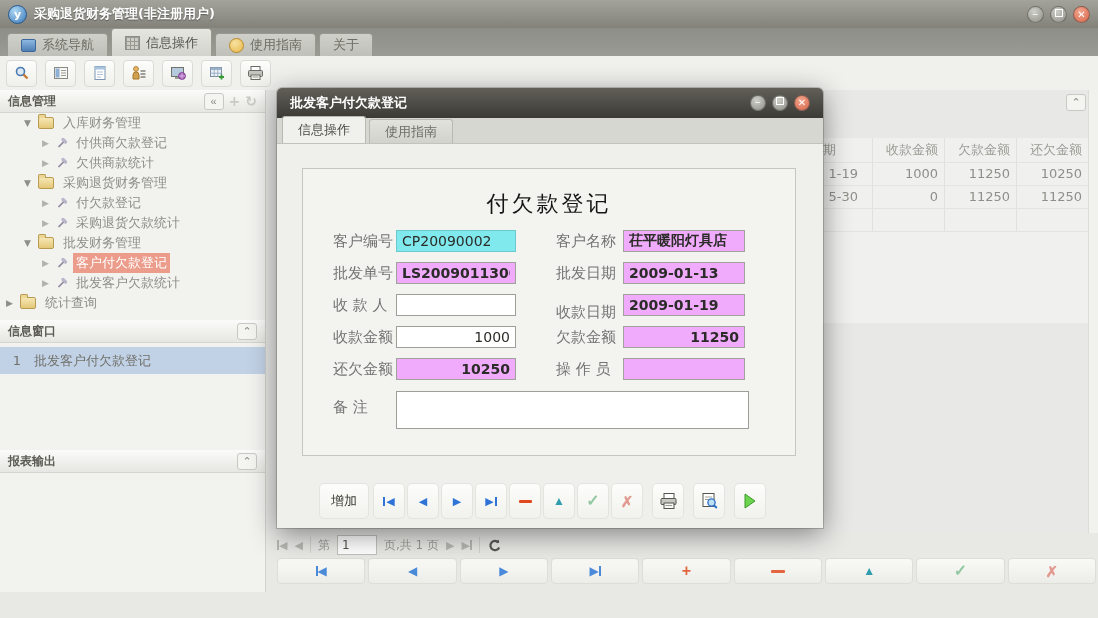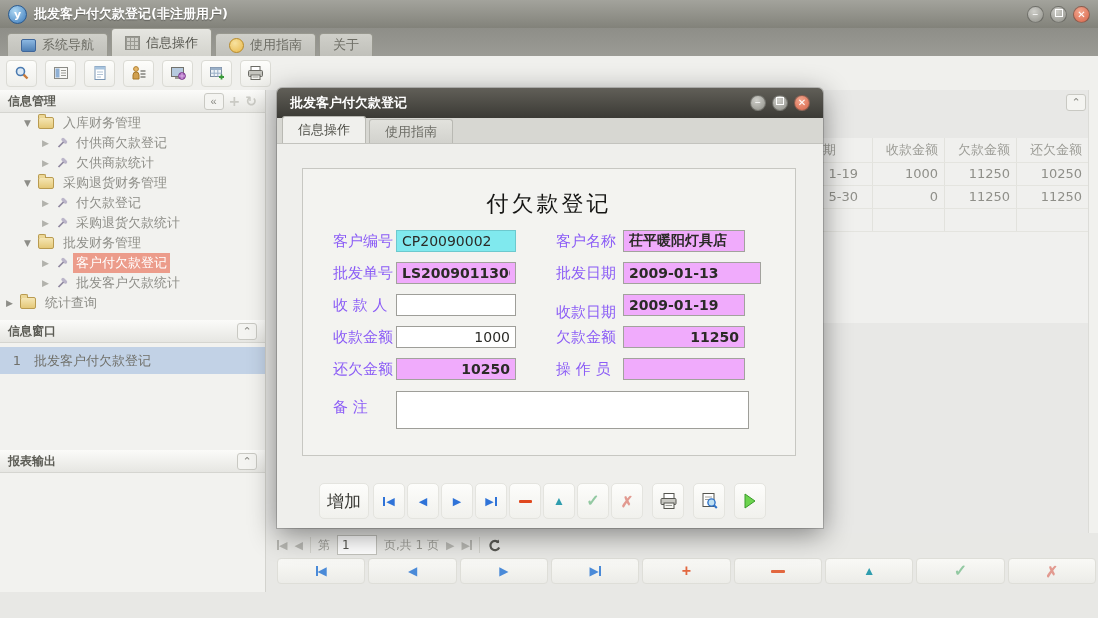--- a/index.html
+++ b/index.html
@@ -100,43 +100,43 @@
     display:flex;align-items:center;padding:0 13px;color:#fff;font-size:13px;font-weight:bold;}
   .dtitle .winbtns .wbtn{width:16px;height:16px;line-height:14px;}
   .dtabs{height:26px;background:#d7d7d2;display:flex;align-items:flex-end;padding-left:5px;gap:3px;
     border-bottom:1px solid #c3c3be;box-sizing:border-box;}
   .dtab{height:23px;padding:0 15px;display:flex;align-items:center;font-size:13px;color:#6d6d66;
     background:linear-gradient(#e2e2dd,#d2d2cd);border:1px solid #b9b9b3;border-bottom:none;border-radius:3px 3px 0 0;}
   .dtab.active{background:#f0f0ed;color:#4c4c45;height:26px;}
   .dbody{position:relative;height:384px;}
   .fpanel{position:absolute;left:25px;top:24px;width:494px;height:288px;background:#f3f3f0;border:1px solid #c7c7c2;box-sizing:border-box;}
   .ftitle{position:absolute;left:0;right:0;top:20px;text-align:center;font-size:22px;color:#151513;letter-spacing:3px;}
-  .flabel{position:absolute;height:22px;line-height:22px;font-size:15px;color:#8b5cf6;white-space:nowrap;}
+  .flabel{position:absolute;height:22px;line-height:22px;font-size:15px;color:#737373;white-space:nowrap;}
   .inp{position:absolute;height:22px;border:1px solid #9e9e99;background:#fff;font-size:14px;
     padding:0 5px;box-sizing:border-box;font-family:inherit;color:#2b2b27;}
   .inp.gray{background:#f0abfc;border-color:#a2a29d;font-weight:bold;}
   .inp.cyan{background:#80e9ee;border-color:#6cc9ce;}
   .inp.num{text-align:right;}
   .dbtns{position:absolute;left:42px;top:339px;height:36px;display:flex;gap:2px;align-items:center;}
   .dbtn{width:32px;height:36px;border:1px solid #e4e4df;border-radius:5px;
     background:linear-gradient(#fdfdfb,#f1f1ed);display:flex;align-items:center;justify-content:center;gap:1px;padding:0;}
-  .dbtn.add{width:50px;font-size:17px;color:#3a3a35;margin-right:2px;font-family:inherit;text-align:right;}
+  .dbtn.add{width:50px;font-size:13px;color:#3a3a35;margin-right:2px;font-family:inherit;text-align:right;}
   .dbtn .tri{color:#2f73d8;font-size:11px;line-height:1;}
   .dbtn .vbar{background:#2f73d8;height:9px;}
   .dbtn .minus{width:13px;height:3px;background:#e0481e;border-radius:1px;}
   .mgl{margin-left:7px;}
 </style>
 </head>
 <body>
 
 <div id="app">
 
   <div class="titlebar">
     <div class="logo">y</div>
-    <div class="title">批发客户付欠款登记(非注册用户)</div>
+    <div class="title">采购退货财务管理(非注册用户)</div>
     <div class="winbtns">
       <button class="wbtn">−</button>
       <button class="wbtn"><span class="sq"></span></button>
       <button class="wbtn close">✕</button>
     </div>
   </div>
 
   <div class="maintabs">
     <div class="mtab">
       <span class="ic-monitor"></span>
@@ -412,21 +412,21 @@
         <div class="ftitle">付欠款登记</div>
 
         <span class="flabel" style="left:30px;top:61px">客户编号</span>
         <input class="inp cyan" style="left: 93px; top: 61px; width: 120px;" value="CP20090002">
         <span class="flabel" style="left:253px;top:61px">客户名称</span>
         <input class="inp gray" style="left: 320px; top: 61px; width: 122px;" value="茌平暖阳灯具店">
 
         <span class="flabel" style="left:30px;top:93px">批发单号</span>
         <input class="inp gray" style="left: 93px; top: 93px; width: 120px;" value="LS200901130001">
         <span class="flabel" style="left:253px;top:93px">批发日期</span>
-        <input class="inp gray" style="left: 320px; top: 93px; width: 138px;" value="2009-01-13">
+        <input class="inp gray" style="left: 320px; top: 93px; width: 122px;" value="2009-01-13">
 
         <span class="flabel" style="left:30px;top:125px">收 款 人</span>
         <input class="inp" style="left: 93px; top: 125px; width: 120px;" value="">
         <span class="flabel" style="left:253px;top:132px">收款日期</span>
         <input class="inp gray" style="left: 320px; top: 125px; width: 122px;" value="2009-01-19">
 
         <span class="flabel" style="left:30px;top:157px">收款金额</span>
         <input class="inp num" style="left: 93px; top: 157px; width: 120px;" value="1000">
         <span class="flabel" style="left:253px;top:157px">欠款金额</span>
         <input class="inp gray num" style="left: 320px; top: 157px; width: 122px;" value="11250">

